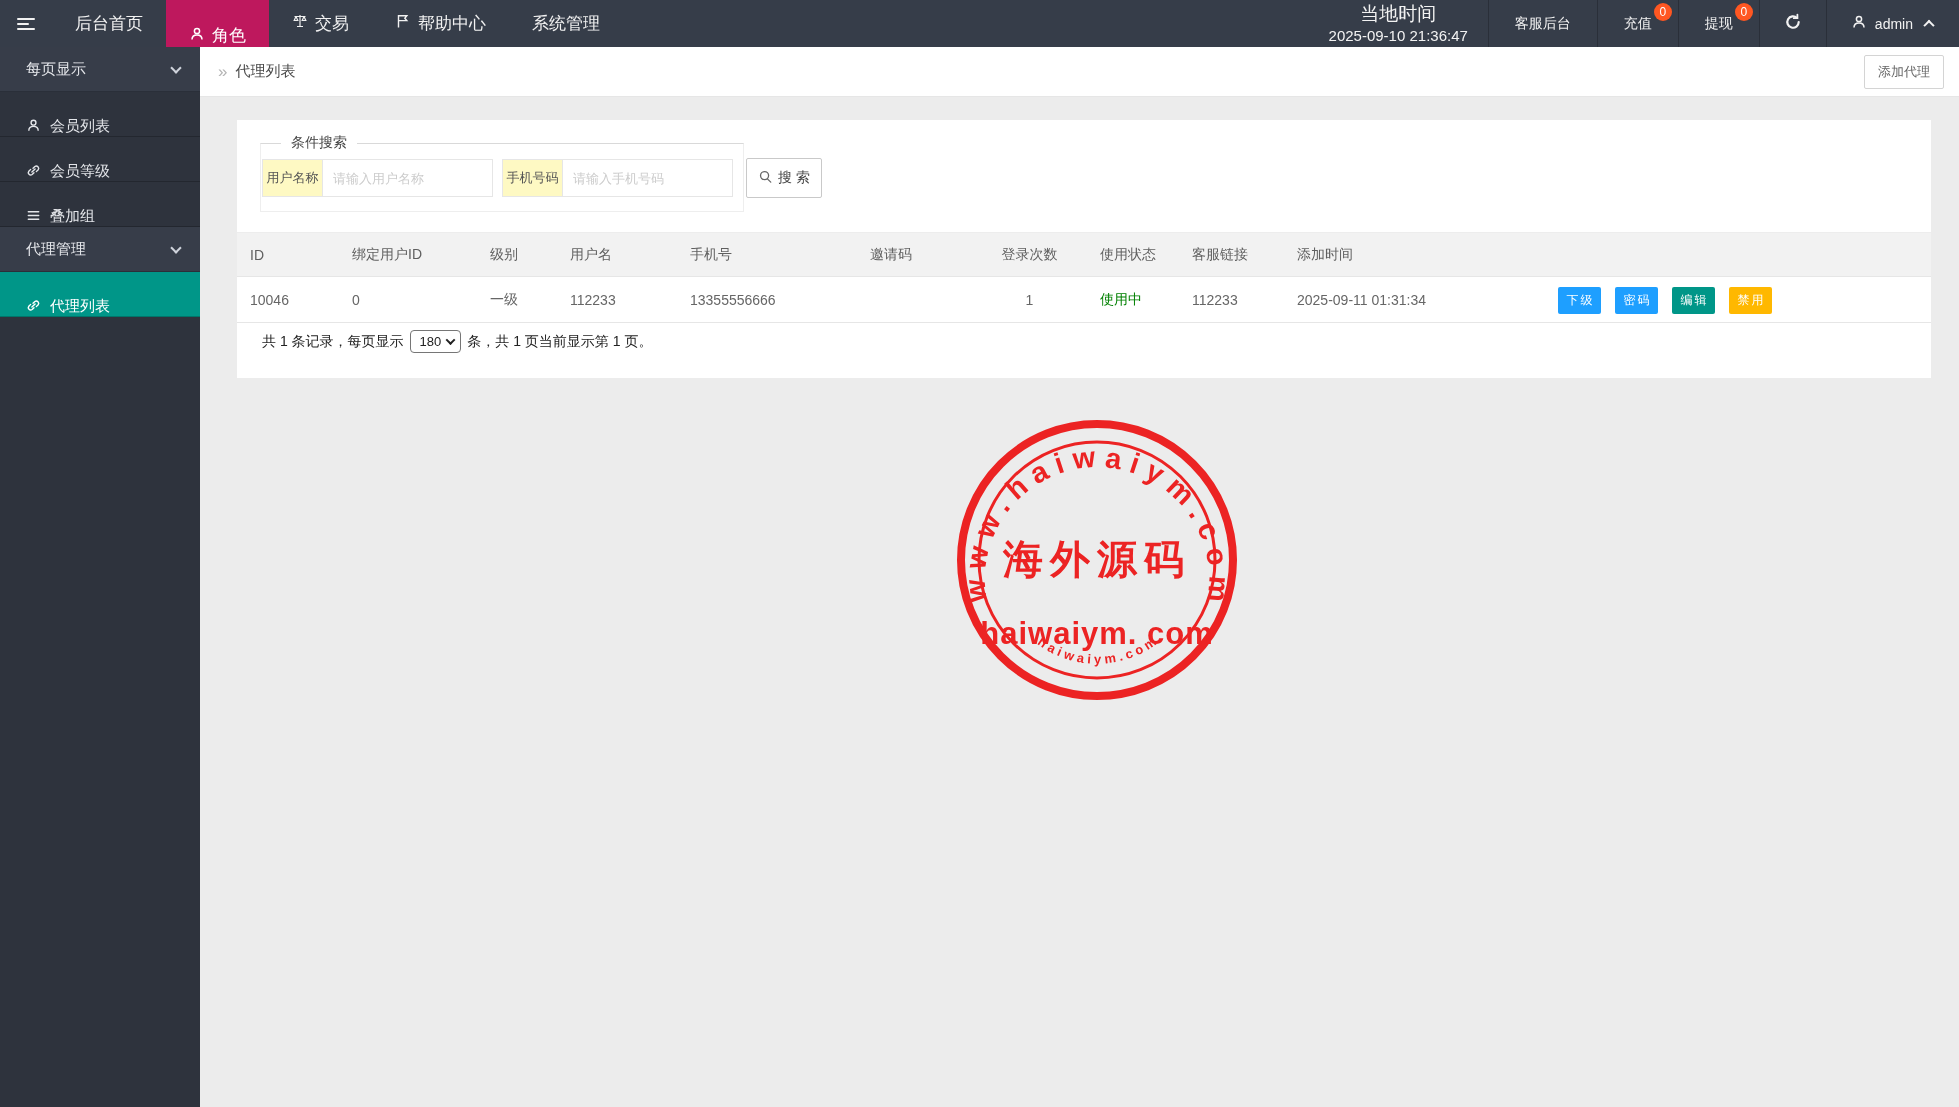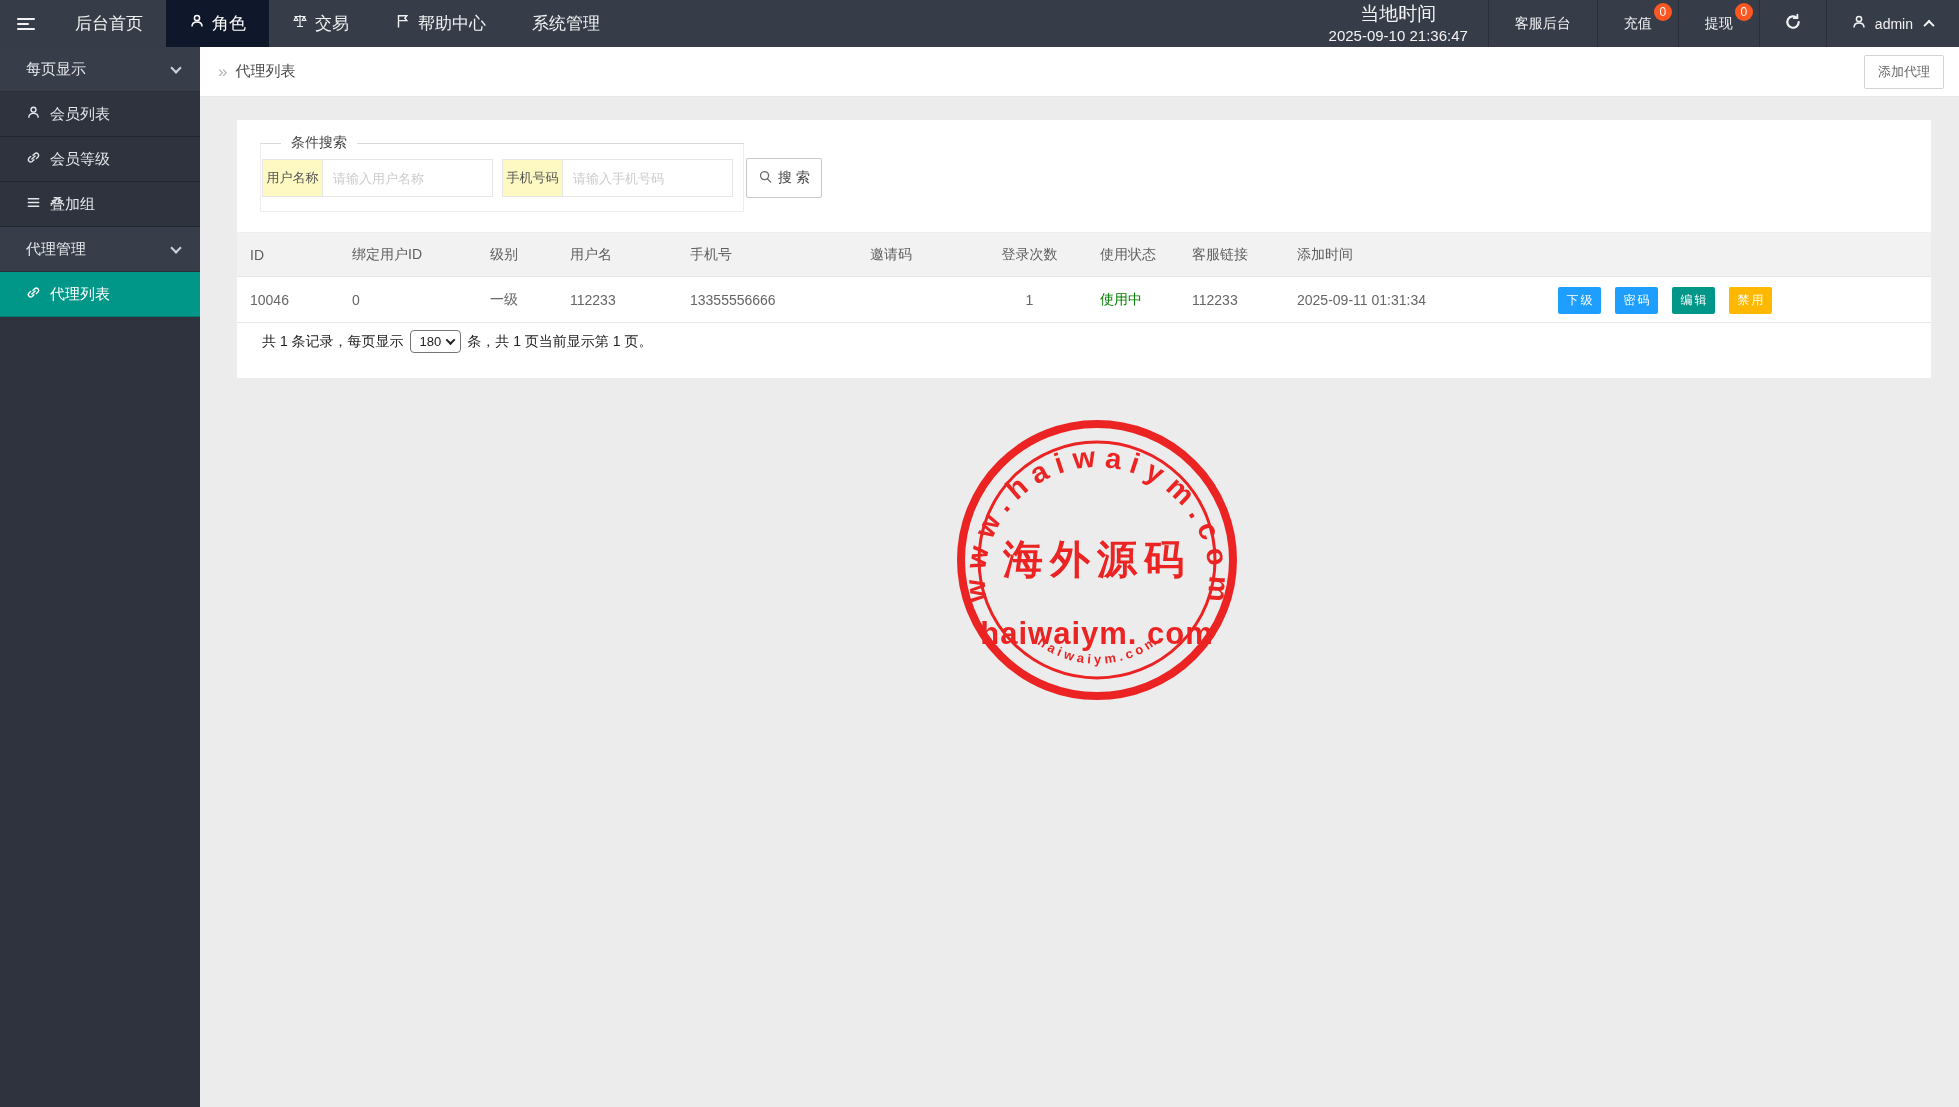--- a/index.html
+++ b/index.html
@@ -15,21 +15,21 @@
   .logo { width:200px; display:flex; align-items:center; justify-content:center;
     font-size:21px; font-weight:bold; color:#fff; letter-spacing:.5px;
     border-right:1px solid rgba(0,0,0,.22); }
   .logo sup { font-size:9px; font-weight:bold; margin-left:3px; transform:translateY(-6px); }
   .hamburger { width:52px; display:flex; flex-direction:column; gap:3px;
     align-items:center; justify-content:center; cursor:pointer; }
   .hamburger i { display:block; height:2px; background:#f2f2f2; width:18px; border-radius:1px; }
   .hamburger i:nth-child(2){ width:12px; align-self:flex-start; margin-left:17px; }
   .nav-item { display:flex; align-items:center; gap:7px; padding:0 23px;
     font-size:17px; cursor:pointer; white-space:nowrap; }
-  .nav-item.active { background:#0f172a; color:#fff; }
+  .nav-item.active { background:#be185d; color:#fff;align-items:flex-end; }
   .nav-item svg { width:16px; height:16px; }
   .tb-spacer { flex:1; }
   .time-block { display:flex; flex-direction:column; align-items:center;
     justify-content:center; padding:0 20px; line-height:1.35; }
   .time-label { font-size:19px; }
   .time-value { font-size:15px; }
   .tb-link { display:flex; align-items:center; padding:0 26px; font-size:14px;
     border-left:1px solid rgba(0,0,0,.22); cursor:pointer; position:relative; white-space:nowrap; }
   .badge { position:absolute; top:3px; right:6px; min-width:18px; height:18px;
     background:#FF5722; color:#fff; border-radius:9px; font-size:12px;
@@ -41,21 +41,21 @@
   .chev-up { width:8px; height:8px; border-left:2px solid #f2f2f2; border-top:2px solid #f2f2f2;
     transform:rotate(45deg) translate(1px,1px); display:inline-block; margin-left:4px; }
 
   
   .sidebar { position:absolute; left:0; top:47px; width:200px; height:1060px;
     background:#2e333d; z-index:20; }
   .side-row { height:45px; display:flex; align-items:center; color:#e4e6ea;
     font-size:15px; cursor:pointer; position:relative;
     border-bottom:1px solid rgba(0,0,0,.22); }
   .side-group { background:#373d49; padding-left:26px; }
-  .side-item { background:#2e333d; padding-left:26px; gap:9px; }
+  .side-item { background:#2e333d; padding-left:26px; gap:9px;align-items:flex-end; }
   .side-item svg { width:15px; height:15px; flex:none; }
   .side-item.active { background:#009688; color:#fff; }
   .chev-down { position:absolute; right:20px; top:17px; width:8px; height:8px;
     border-right:2px solid #cfd3dc; border-bottom:2px solid #cfd3dc;
     transform:rotate(45deg); }
 
   
   .crumbbar { position:absolute; left:200px; top:47px; width:1759px; height:50px;
     background:#fff; border-bottom:1px solid #e6e6e6; display:flex; align-items:center;
     padding:0 15px 0 18px; z-index:10; }

